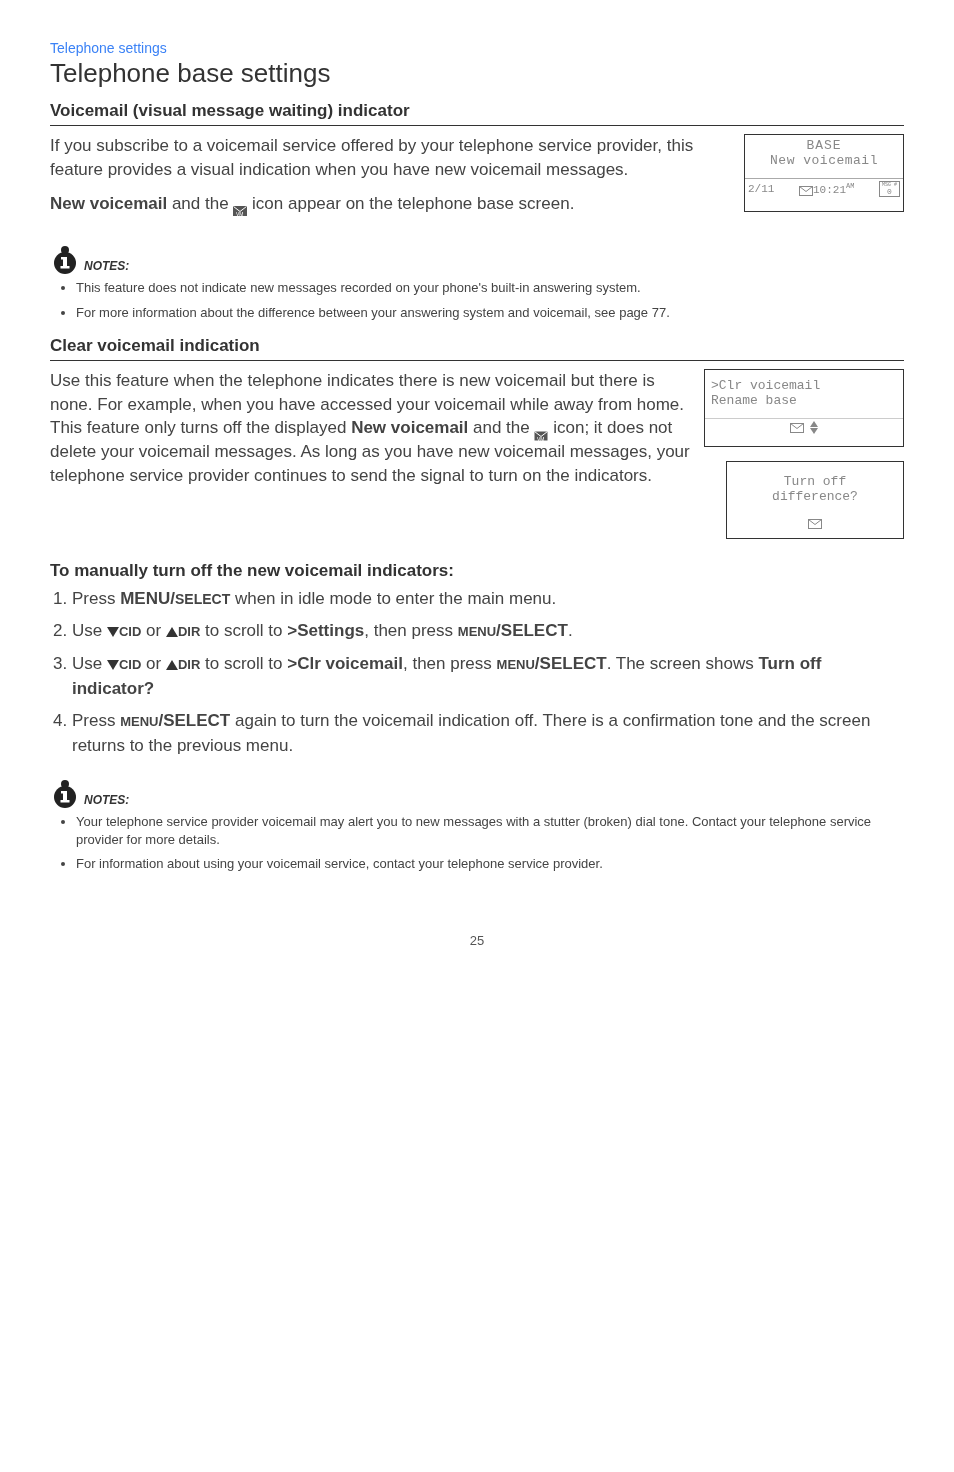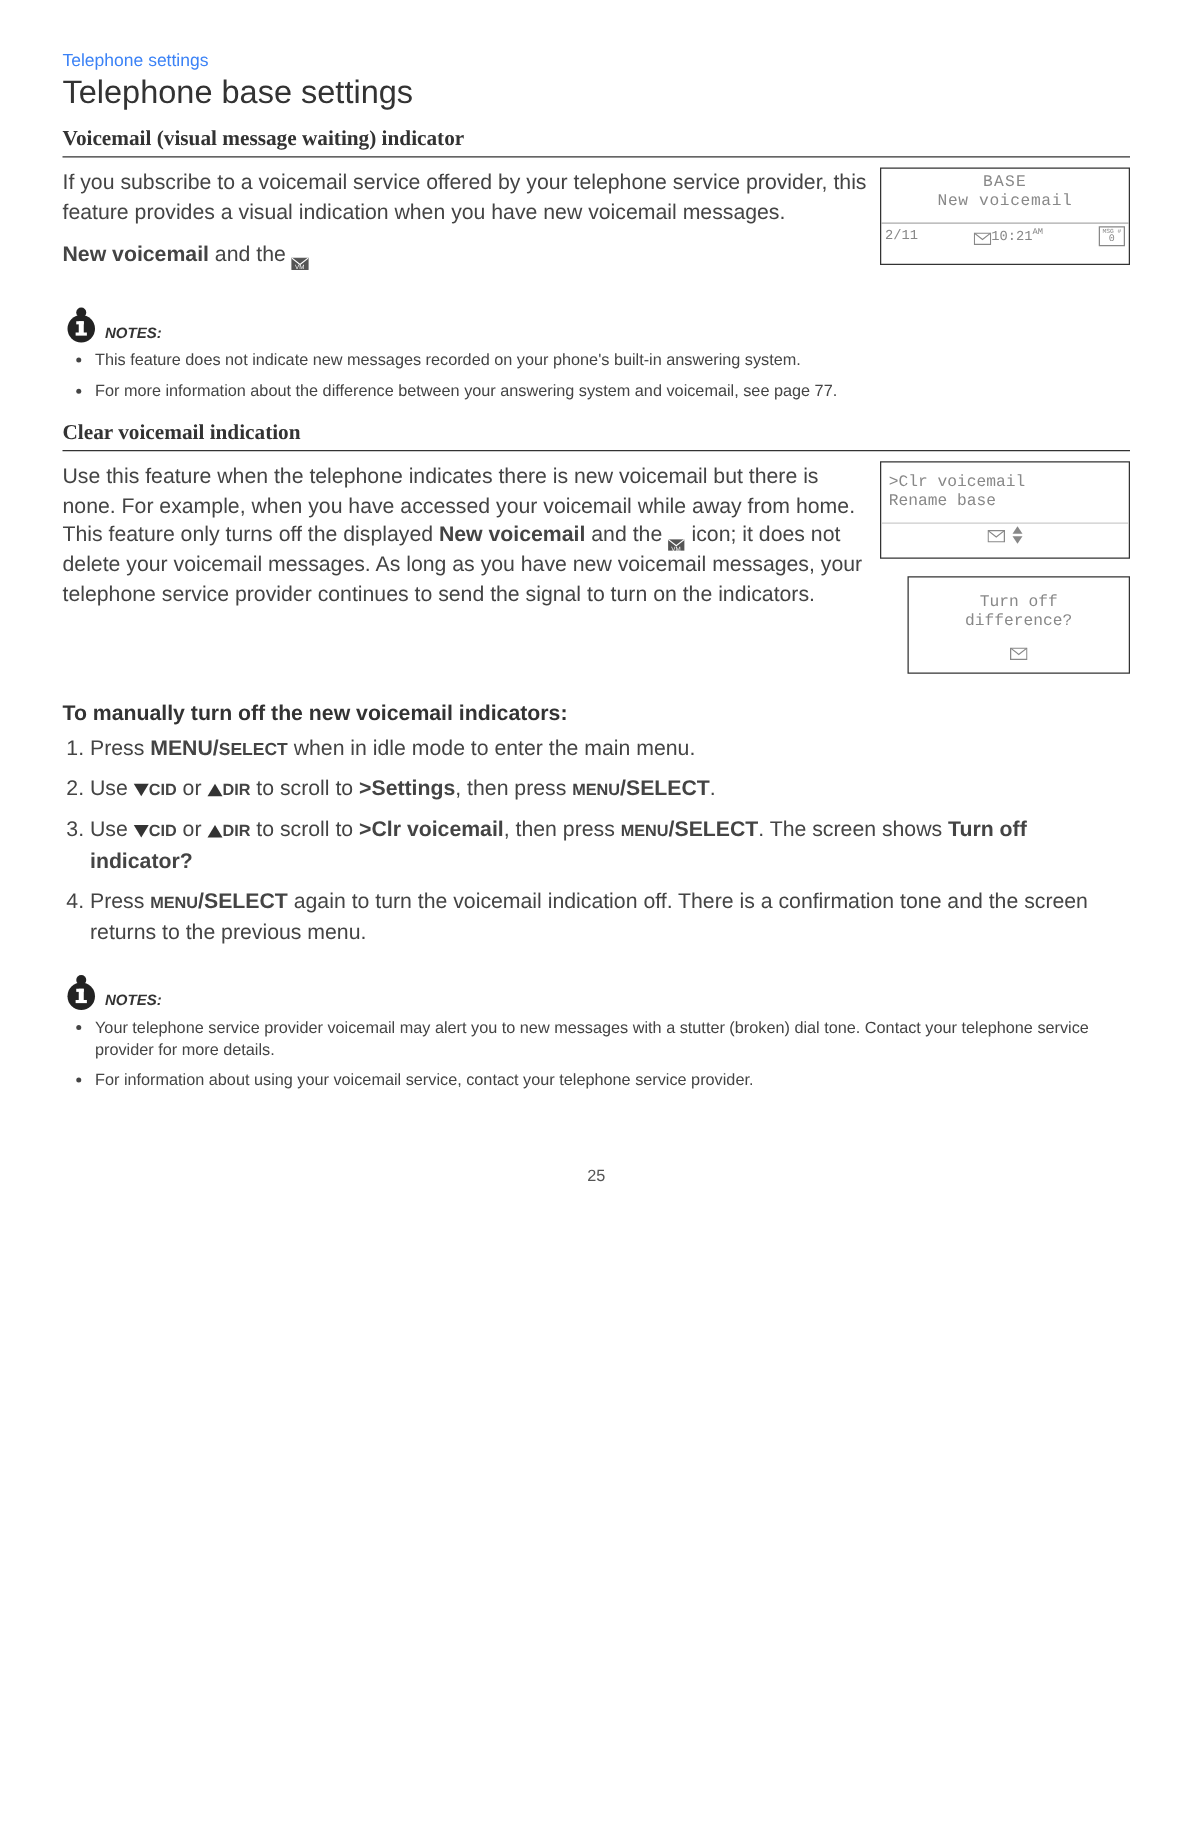--- a/index.html
+++ b/index.html
@@ -6,38 +6,38 @@
     margin: 0;
     padding: 40px 50px;
     font-family: Arial, Helvetica, sans-serif;
     color: #333;
     width: 954px;
     box-sizing: border-box;
     background: #fff;
   }
   .pretitle { font-size: 14px; margin-bottom: 2px; color:#3b82f6;}
   h1 { font-size: 26px; font-weight: normal; margin: 0 0 12px 0; color:#333;}
-  h2 { font-size: 17px; font-weight: bold; border-bottom: 1.5px solid #333; padding-bottom: 4px; margin: 10px 0 8px 0; font-family: Liberation Serif, serif;}
+  h2 { font-size: 17px; font-weight: bold; border-bottom: 1.5px solid #333; padding-bottom: 4px; margin: 10px 0 8px 0;}
   p { font-size: 17px; line-height: 1.4; margin: 6px 0 10px 0; color:#444;}
   .notes-row { display: flex; align-items: flex-end; margin-top: 20px; margin-bottom:4px;}
   .info-icon { width: 30px; height: 30px; display:inline-block; position:relative; margin-right:4px;}
   .info-icon svg { width:30px; height:30px; }
   .notes-label { font-size: 12px; font-weight: bold; font-style: italic; padding-bottom:2px;}
   ul.notes { margin: 4px 0 14px 0; padding-left: 26px; }
   ul.notes li { font-size: 13px; line-height: 1.4; margin-bottom: 6px; color:#444;}
   ol.steps { font-size: 17px; padding-left: 22px; margin: 6px 0 12px 0; color:#444;}
   ol.steps li { margin-bottom: 8px; line-height:1.45;}
   .b { font-weight: bold; }
   .float-row { position: relative; }
   .screen, .screen2, .screen3 {
     float: right; border: 1.5px solid #333; font-family: 'Courier New', monospace;
     background:#fff; margin-left:10px; margin-bottom:8px;
     box-sizing:border-box;
   }
-  .screen { width: 200px; height: 78px; }
+  .screen { width: 160px; height: 78px; }
   .screen .title { text-align:center; font-size:13px; letter-spacing:1px; padding-top:3px; color:#888;}
   .screen .line2 { text-align:center; font-size:13px; color:#888; letter-spacing:0.5px;}
   .screen .statusbar { border-top:1px solid #aaa; display:flex; align-items:center; font-size:11px; color:#888; padding:2px 3px 1px 3px; margin-top:10px; justify-content:space-between;}
   .screen .statusbar .mid { display:flex; align-items:flex-end; gap:0;}
   .msgbox { border:0.8px solid #888; font-size:8px; line-height:8px; text-align:center; padding:1px 2px 0 2px; color:#888;}
   .msgbox .lab { font-size:5px; line-height:5px; display:block;}
 
   .screen2 { width: 200px; height: 78px; clear:right;}
   .screen2 .l1 { font-size:13px; color:#888; padding:8px 6px 0 6px;}
   .screen2 .bot { text-align:center; border-top:1px solid #ccc; margin-top:10px; color:#888; font-size:11px; padding-top:2px;}
@@ -89,21 +89,21 @@
       </span>
     </div>
   </div>
 
   <p>If you subscribe to a voicemail service offered by your telephone service provider, this feature provides a visual indication when you have new voicemail messages.</p>
   <p>
     <span class="b">New voicemail</span><span> and the </span><span class="envicon"><svg viewBox="0 0 14 10">
           <rect x="0.5" y="0.5" width="13" height="9" fill="#555" stroke="#555"></rect>
           <path d="M0.5 0.5 L7 5.5 L13.5 0.5" fill="none" stroke="#fff" stroke-width="1"></path>
           <text x="3" y="9.6" font-size="5" fill="#fff" font-family="Arial">VM</text>
-        </svg></span>
+        </svg></span><span> icon appear on the telephone base screen.</span>
   </p>
 </div>
 
 <div class="notes-row">
   <span class="info-icon">
     <svg viewBox="0 0 30 30">
         <circle cx="15" cy="18" r="11" fill="#222"></circle>
         <circle cx="15" cy="5" r="4" fill="#222"></circle>
         <rect x="13" y="12" width="4" height="11" fill="#fff"></rect>
         <rect x="11" y="12" width="6" height="2.5" fill="#fff"></rect>

